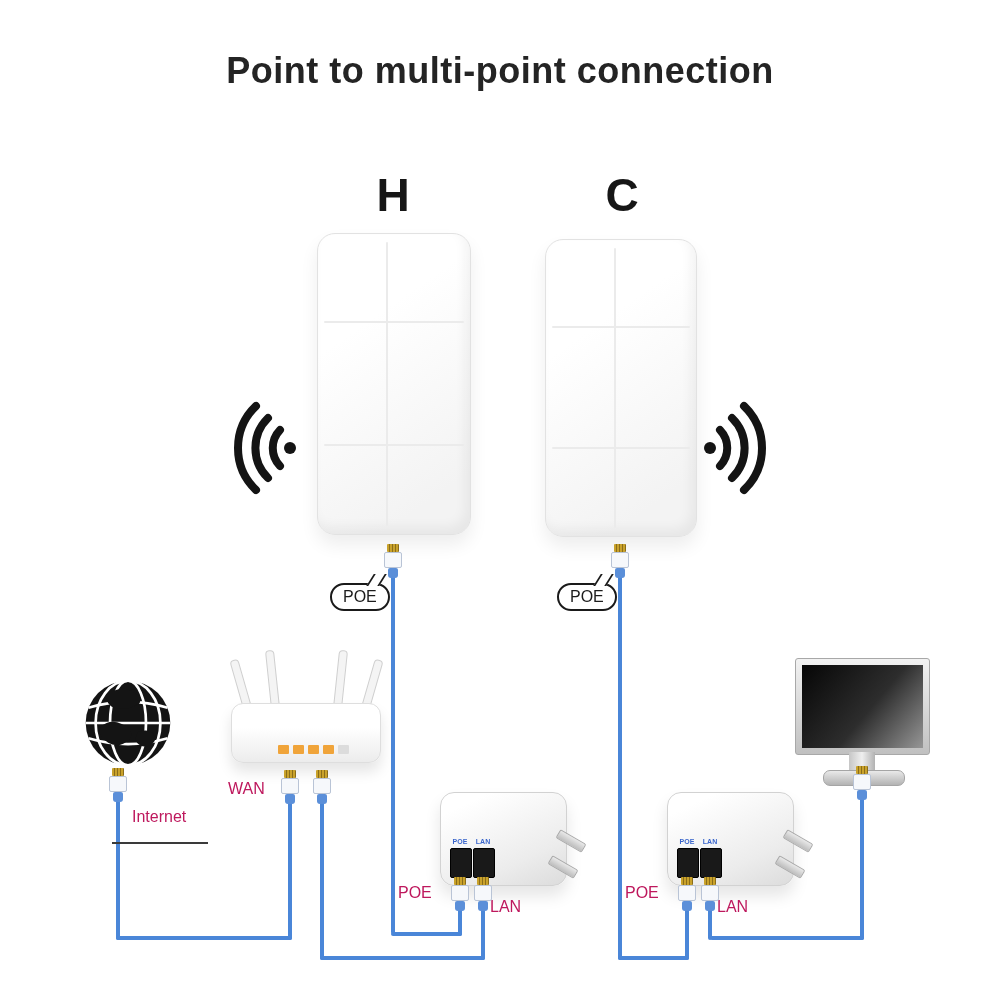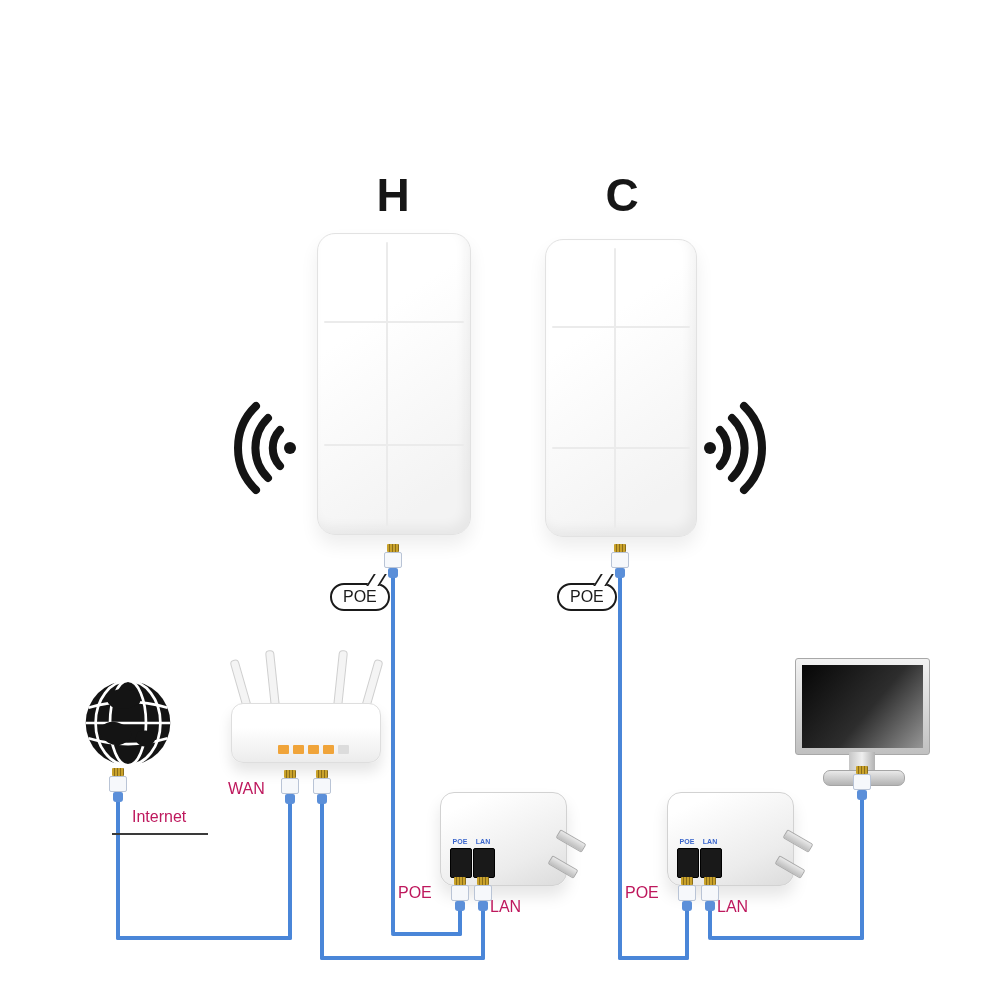--- a/index.html
+++ b/index.html
@@ -61,20 +61,21 @@
   .monitor-neck{position:absolute;left:849px;top:752px;width:26px;height:20px;
            background:linear-gradient(90deg,#c6c6c6,#efefef 50%,#b2b2b2);}
   .monitor-base{position:absolute;left:823px;top:770px;width:80px;height:14px;border-radius:7px;
            background:linear-gradient(180deg,#e9e9e9,#b3b3b3);border:1px solid #a5a5a5;}
 </style>
 </head>
 <body>
 
 <div class="stage">
 
+  <div class="title">Point to multi-point connection</div>
 
   <div class="big-label" style="left:353px;top:168px;">H</div>
   <div class="big-label" style="left:582px;top:168px;">C</div>
 
   <div class="cable" style="left:391px;top:576px;width:4px;height:358px;"></div>
   <div class="cable" style="left:391px;top:932px;width:71px;height:4px;"></div>
   <div class="cable" style="left:458px;top:909px;width:4px;height:27px;"></div>
   <div class="cable" style="left:320px;top:802px;width:4px;height:158px;"></div>
   <div class="cable" style="left:320px;top:956px;width:165px;height:4px;"></div>
   <div class="cable" style="left:481px;top:909px;width:4px;height:51px;"></div>
@@ -133,21 +134,21 @@
         <path d="M3 50 H97"></path>
         <path d="M6 67 Q50 80 94 67"></path>
         <ellipse cx="50" cy="50" rx="20" ry="47"></ellipse>
         <ellipse cx="50" cy="50" rx="36" ry="47"></ellipse>
       </g>
       <path d="M30 16 q16 -8 26 0 q12 5 6 13 q-16 9 -30 3 q-10 -8 -2 -16 Z" fill="#141414"></path>
       <path d="M20 54 q10 -9 23 -3 q15 7 9 17 q-12 11 -24 4 q-13 -8 -8 -18 Z" fill="#141414"></path>
       <path d="M62 60 q10 -4 16 2 q5 7 -2 12 q-10 5 -16 -2 q-4 -7 2 -12 Z" fill="#141414"></path>
     </svg>
   </div>
-  <div class="small-label" style="left:112px;top:808px;width:96px;text-indent:20px;border-bottom:2px solid #3a3a3a;padding-bottom:7px;">Internet</div>
+  <div class="small-label" style="left:112px;top:808px;width:96px;text-indent:20px;border-bottom:2px solid #3a3a3a;padding-bottom:16px;">Internet</div>
 
   <div class="antenna" style="left:243px;top:658px;height:48px;transform:rotate(-16deg);"></div>
   <div class="antenna" style="left:271px;top:650px;height:56px;transform:rotate(-6deg);"></div>
   <div class="antenna" style="left:333px;top:650px;height:56px;transform:rotate(6deg);"></div>
   <div class="antenna" style="left:361px;top:658px;height:48px;transform:rotate(16deg);"></div>
   <div class="router-body">
     <div class="led-row">
       <div class="led" style="background:#f0a43a;"></div>
       <div class="led" style="background:#f0a43a;"></div>
       <div class="led" style="background:#f0a43a;"></div>

